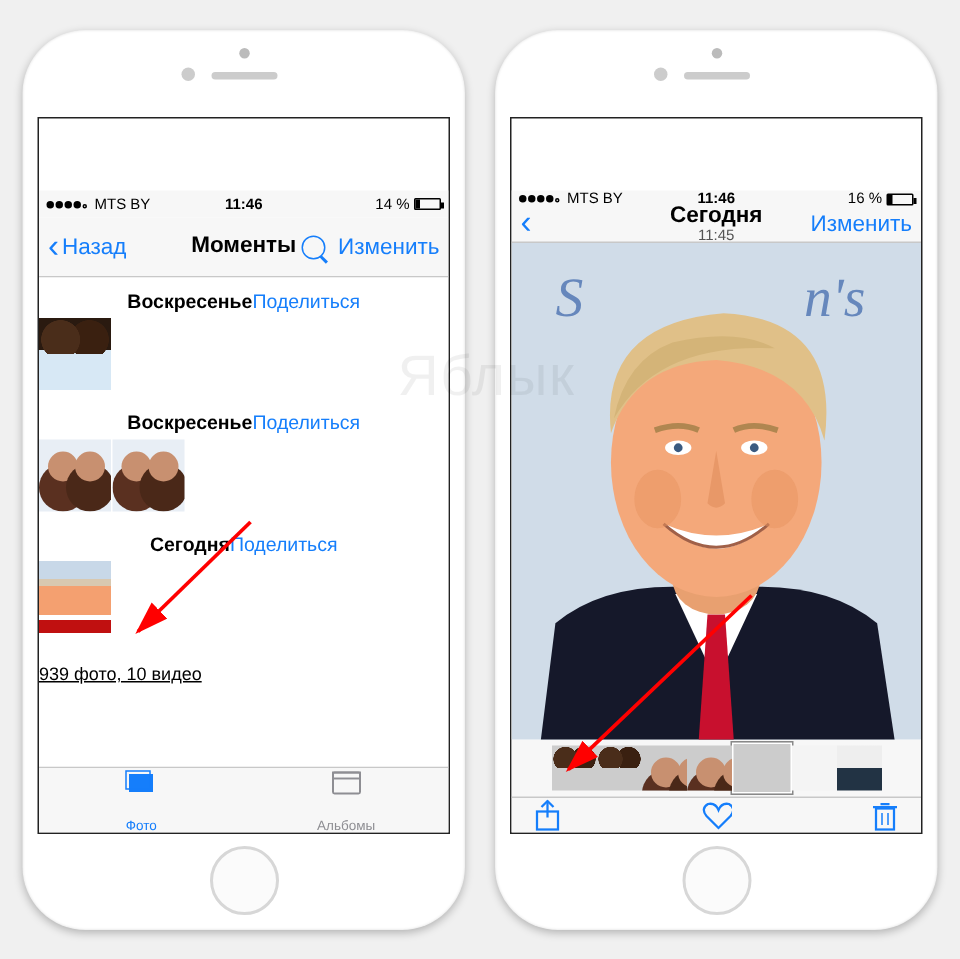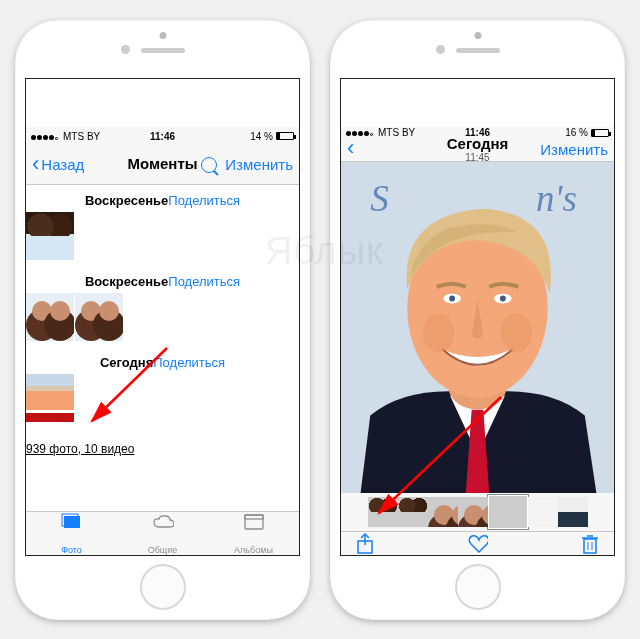--- a/index.html
+++ b/index.html
@@ -182,28 +182,20 @@
         <span class="ic">
             <svg width="22" height="18">
               <rect x="3" y="3" width="16" height="12" fill="#157efb"></rect>
               <rect x="1" y="1" width="16" height="12" fill="none" stroke="#157efb" stroke-width="1"></rect>
             </svg>
           </span>
         <span>Фото</span>
       </div>
       <div class="tab">
         <span class="ic">
-            <svg width="24" height="16">
-              <path d="M7 13 Q2 13 2 8 Q2 4 7 5 Q8 1 13 2 Q18 2 18 6 Q22 6 22 10 Q22 13 18 13 Z" fill="none" stroke="#8e8e93" stroke-width="1.3"></path>
-            </svg>
-          </span>
-        <span>Общие</span>
-      </div>
-      <div class="tab">
-        <span class="ic">
             <svg width="20" height="16">
               <rect x="1" y="1" width="18" height="14" rx="1" fill="none" stroke="#8e8e93" stroke-width="1.3"></rect>
               <rect x="1" y="1" width="18" height="4" fill="none" stroke="#8e8e93" stroke-width="1.3"></rect>
             </svg>
           </span>
         <span>Альбомы</span>
       </div>
     </div>
 
   </div>

